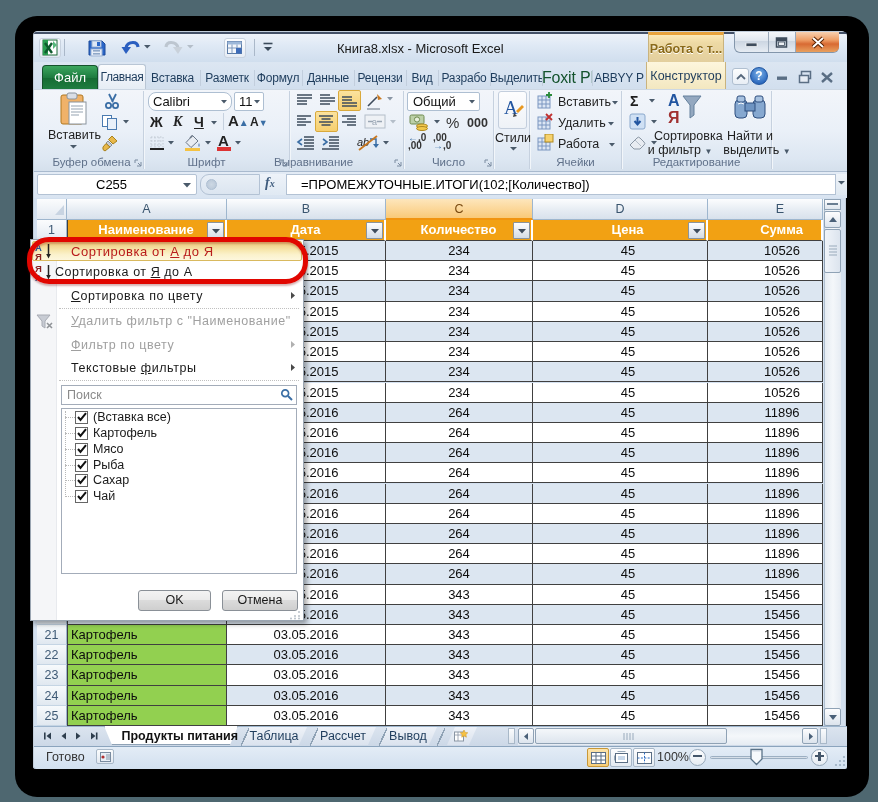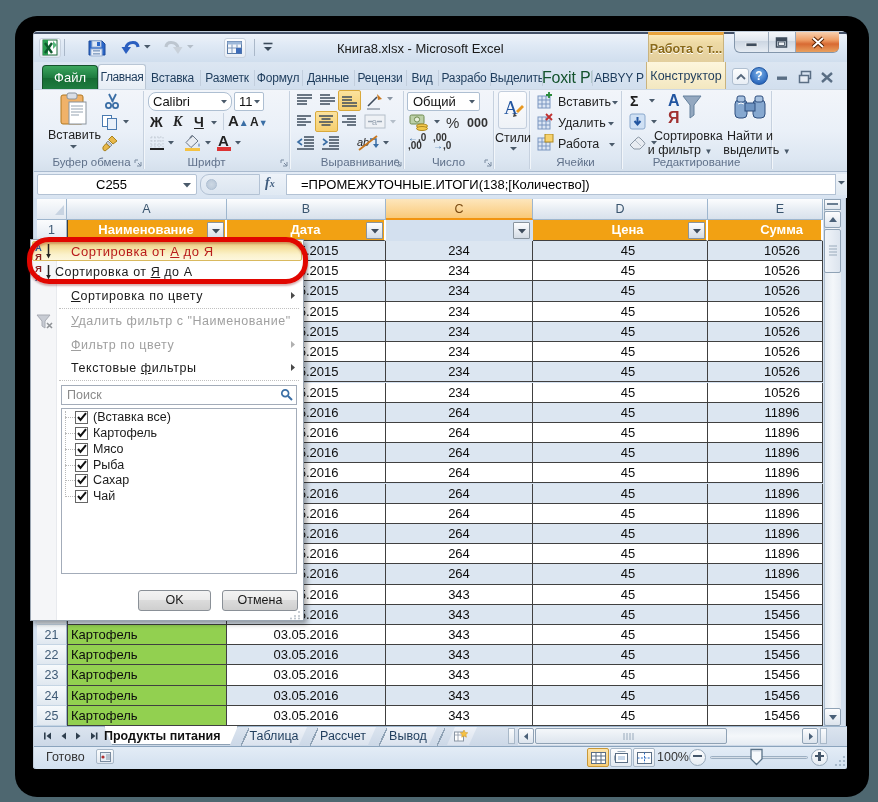--- a/index.html
+++ b/index.html
@@ -144,21 +144,21 @@
     <div class="abs" style="left:459px;top:59px;width:1px;height:78px;background:#c6d1df"></div>
     <div class="abs" style="left:460px;top:59px;width:1px;height:78px;background:#f2f6fa"></div>
     <div class="abs" style="left:495px;top:59px;width:1px;height:78px;background:#c6d1df"></div>
     <div class="abs" style="left:496px;top:59px;width:1px;height:78px;background:#f2f6fa"></div>
     <div class="abs" style="left:587px;top:59px;width:1px;height:78px;background:#c6d1df"></div>
     <div class="abs" style="left:588px;top:59px;width:1px;height:78px;background:#f2f6fa"></div>
     <div class="abs" style="left:737px;top:59px;width:1px;height:78px;background:#c6d1df"></div>
     <div class="abs" style="left:738px;top:59px;width:1px;height:78px;background:#f2f6fa"></div>
     <div class="abs" style="left:6px;top:124px;width:103px;text-align:center;font-size:11.5px;color:#60718a">Буфер обмена</div>
     <div class="abs" style="left:110px;top:124px;width:125px;text-align:center;font-size:11.5px;color:#60718a">Шрифт</div>
-    <div class="abs" style="left:253px;top:124px;width:113px;text-align:right;font-size:11.5px;color:#60718a">Выравнивание</div>
+    <div class="abs" style="left:240px;top:124px;width:113px;text-align:left;font-size:11.5px;color:#60718a">Выравнивание</div>
     <div class="abs" style="left:370px;top:124px;width:89px;text-align:center;font-size:11.5px;color:#60718a">Число</div>
     <div class="abs" style="left:496px;top:124px;width:91px;text-align:center;font-size:11.5px;color:#60718a">Ячейки</div>
     <div class="abs" style="left:588px;top:124px;width:149px;text-align:center;font-size:11.5px;color:#60718a">Редактирование</div>
     <svg class="abs" style="left:100px;top:127px" width="8" height="8" viewBox="0 0 8 8">
       <path d="M1 1 h3 M1 1 v3 M3 7 h4 M7 7 v-4 M4 4 l3 3" stroke="#7a8ba0" stroke-width="1"></path>
     </svg>
     <svg class="abs" style="left:246px;top:127px" width="8" height="8" viewBox="0 0 8 8">
       <path d="M1 1 h3 M1 1 v3 M3 7 h4 M7 7 v-4 M4 4 l3 3" stroke="#7a8ba0" stroke-width="1"></path>
     </svg>
     <svg class="abs" style="left:360px;top:127px" width="8" height="8" viewBox="0 0 8 8">
@@ -395,38 +395,39 @@
 <div class="abs" style="left:3px;top:142px;width:160px;height:21px;background:#fff;border:1px solid #b3c2d4;border-radius:2px"></div>
 <div class="abs" style="left:62px;top:145px;font-size:13px;color:#000">C255</div>
 <svg class="abs" style="left:148px;top:150px" width="10" height="7" viewBox="0 0 10 7">
       <path d="M1 1 L5 5.6 L9 1 Z" fill="#4a5a6a"></path>
     </svg>
 <div class="abs" style="left:166px;top:142px;width:60px;height:21px;background:linear-gradient(#e9eff6,#dbe5f0);border:1px solid #b3c2d4;border-radius:9px 0 0 9px"></div>
 <div class="abs" style="left:172px;top:147px;width:11px;height:11px;border-radius:50%;background:radial-gradient(#cdd8e4,#b7c6d6);border:1px solid #aebfd2"></div>
 <div class="abs" style="left:226px;top:142px;width:26px;height:21px;background:linear-gradient(#eef3f9,#e0e9f3)"></div>
 <div class="abs" style="left:231px;top:143px;font-size:14px;font-style:italic;font-weight:bold;color:#3e5b7d;font-family:'Liberation Serif',serif">f<span style="font-size:10px">x</span></div>
 <div class="abs" style="left:252px;top:142px;width:550px;height:21px;background:#fff;border:1px solid #b3c2d4"></div>
-<div class="abs" style="left:267px;top:145px;font-size:13px;color:#000">=ПРОМЕЖУТОЧНЫЕ.ИТОГИ(138;[Количество])</div>
+<div class="abs" style="left:267px;top:145px;font-size:13px;color:#000">=ПРОМЕЖУТОЧНЫЕ.ИТОГИ(102;[Количество])</div>
 <div class="abs" style="left:802px;top:142px;width:11px;height:21px;background:linear-gradient(#eef3f8,#dfe8f1)"></div>
 <svg class="abs" style="left:803px;top:148px" width="9" height="7" viewBox="0 0 9 7">
       <path d="M1 1 L4.4 4.6 L8 1 Z" fill="#4a5a6a"></path>
     </svg>
 <div class="abs" style="left:3px;top:167px;width:788px;height:21px;background:linear-gradient(#fcfdfe,#e6ecf3 55%,#d8e1ec)"></div>
     <div class="abs" style="left:3px;top:167px;width:30px;height:21px;background:linear-gradient(#fbfcfd,#e2e9f1);border-right:1px solid #9eb6ce;border-bottom:1px solid #9eb6ce"></div>
     <svg class="abs" style="left:20px;top:172px" width="12" height="13" viewBox="0 0 12 13">
       <path d="M10 1 L10 11 L1 11 Z" fill="#c8d4e2"></path>
     </svg>
     <div class="abs" style="left:33px;top:167px;width:160px;height:21px;background:linear-gradient(#fcfdfe,#e6ecf3 55%,#d8e1ec);border-bottom:1px solid #9eb6ce;border-right:1px solid #9eb6ce;color:#39546e;font-size:12.5px;text-align:center;line-height:20px;">A</div>
     <div class="abs" style="left:193px;top:167px;width:159px;height:21px;background:linear-gradient(#fcfdfe,#e6ecf3 55%,#d8e1ec);border-bottom:1px solid #9eb6ce;border-right:1px solid #9eb6ce;color:#39546e;font-size:12.5px;text-align:center;line-height:20px;">B</div>
     <div class="abs" style="left:352px;top:167px;width:147px;height:21px;background:linear-gradient(#fde6bc,#fbd594 60%,#f9c978);border-bottom:2px solid #f19410;border-right:1px solid #9eb6ce;color:#7a4a10;font-size:12.5px;text-align:center;line-height:20px;">C</div>
     <div class="abs" style="left:499px;top:167px;width:175px;height:21px;background:linear-gradient(#fcfdfe,#e6ecf3 55%,#d8e1ec);border-bottom:1px solid #9eb6ce;border-right:1px solid #9eb6ce;color:#39546e;font-size:12.5px;text-align:center;line-height:20px;">D</div>
     <div class="abs" style="left:674px;top:167px;width:115px;height:21px;background:linear-gradient(#fcfdfe,#e6ecf3 55%,#d8e1ec);border-bottom:1px solid #9eb6ce;border-right:1px solid #9eb6ce;color:#39546e;font-size:12.5px;text-align:center;line-height:20px;padding-left:30px;">E</div>
     <div class="abs" style="left:3px;top:188px;width:30px;height:21px;background:linear-gradient(#fbfcfd,#e2e9f1);border-right:1px solid #9eb6ce;border-bottom:1px solid #b0c4d8;color:#3f5a75;font-size:12.5px;text-align:center;line-height:20px">1</div>
     <div class="abs" style="left:193px;top:188px;width:159px;height:21px;background:#f2a113;border-right:2px solid #fff;border-bottom:1px solid #404040;color:#fff;font-weight:bold;font-size:13px;text-align:center;line-height:20px;">Дата</div>
     <div class="abs" style="left:33px;top:188px;width:160px;height:21px;background:#f2a113;border-right:2px solid #fff;border-bottom:1px solid #404040;color:#fff;font-weight:bold;font-size:13px;text-align:center;line-height:20px;">Наименование</div>
+    <div class="abs" style="left:352px;top:188px;width:147px;height:21px;background:#f2a113;border-right:2px solid #fff;border-bottom:1px solid #404040;color:#fff;font-weight:bold;font-size:13px;text-align:center;line-height:20px;">Количество</div>
     <div class="abs" style="left:499px;top:188px;width:175px;height:21px;background:#f2a113;border-right:2px solid #fff;border-bottom:1px solid #404040;color:#fff;font-weight:bold;font-size:13px;text-align:center;line-height:20px;padding-left:16px;">Цена</div>
     <div class="abs" style="left:674px;top:188px;width:115px;height:21px;background:#f2a113;border-right:2px solid #fff;border-bottom:1px solid #404040;color:#fff;font-weight:bold;font-size:13px;text-align:center;line-height:20px;padding-left:34px;">Сумма</div>
     <div class="abs" style="left:173px;top:190px;width:17px;height:17px;background:linear-gradient(#fdfdfe,#e4e9ef 60%,#d4dce5);border:1px solid #89949e;border-radius:1px"></div>
 <svg class="abs" style="left:177px;top:196px" width="10" height="7" viewBox="0 0 10 7">
       <path d="M1 1 L5 5.6 L9 1 Z" fill="#3e4c5c"></path>
     </svg>
     <div class="abs" style="left:332px;top:190px;width:17px;height:17px;background:linear-gradient(#fdfdfe,#e4e9ef 60%,#d4dce5);border:1px solid #89949e;border-radius:1px"></div>
 <svg class="abs" style="left:336px;top:196px" width="10" height="7" viewBox="0 0 10 7">
       <path d="M1 1 L5 5.6 L9 1 Z" fill="#3e4c5c"></path>
     </svg>
@@ -606,21 +607,21 @@
     <svg class="abs" style="left:22px;top:697px" width="14" height="14" viewBox="0 0 14 14">
       <path d="M10 3.5 L5.5 7 L10 10.5 Z" fill="#2e3e4e"></path>
     </svg>
     <svg class="abs" style="left:37px;top:697px" width="14" height="14" viewBox="0 0 14 14">
       <path d="M5 3.5 L9.5 7 L5 10.5 Z" fill="#2e3e4e"></path>
     </svg>
     <svg class="abs" style="left:52px;top:697px" width="14" height="14" viewBox="0 0 14 14">
       <path d="M5 3.5 L9.5 7 L5 10.5 Z M9.9 3.5 h1.6 v7 h-1.6 Z" fill="#2e3e4e"></path>
     </svg>
 <div class="abs" style="left:70px;top:694px;width:134px;height:19px;background:#fff;border:1px solid #8fa2b5;border-top:0;clip-path:polygon(0 0,100% 0,94% 100%,6% 100%);"></div>
-<div class="abs" style="left:70px;top:697px;width:134px;text-align:left;font-size:12.5px;font-weight:bold;color:#111">Продукты питания</div>
+<div class="abs" style="left:70px;top:697px;width:134px;text-align:right;font-size:12.5px;font-weight:bold;color:#111">Продукты питания</div>
 <div class="abs" style="left:207px;top:695px;width:66px;height:18px;background:linear-gradient(#eef2f8,#dbe3ee);clip-path:polygon(8px 0,100% 0,calc(100% - 8px) 100%,0 100%)"></div>
 <div class="abs" style="left:207px;top:696px;width:8px;height:18px;background:linear-gradient(115deg,transparent 45%,#8fa2b5 45%,#8fa2b5 55%,transparent 55%)"></div>
 <div class="abs" style="left:207px;top:697px;width:66px;text-align:center;font-size:12.5px;color:#1e3c5c">Таблица</div>
     <div class="abs" style="left:276px;top:695px;width:66px;height:18px;background:linear-gradient(#eef2f8,#dbe3ee);clip-path:polygon(8px 0,100% 0,calc(100% - 8px) 100%,0 100%)"></div>
 <div class="abs" style="left:276px;top:696px;width:8px;height:18px;background:linear-gradient(115deg,transparent 45%,#8fa2b5 45%,#8fa2b5 55%,transparent 55%)"></div>
 <div class="abs" style="left:276px;top:697px;width:66px;text-align:center;font-size:12.5px;color:#1e3c5c">Рассчет</div>
     <div class="abs" style="left:345px;top:695px;width:58px;height:18px;background:linear-gradient(#eef2f8,#dbe3ee);clip-path:polygon(8px 0,100% 0,calc(100% - 8px) 100%,0 100%)"></div>
 <div class="abs" style="left:345px;top:696px;width:8px;height:18px;background:linear-gradient(115deg,transparent 45%,#8fa2b5 45%,#8fa2b5 55%,transparent 55%)"></div>
 <div class="abs" style="left:345px;top:697px;width:58px;text-align:center;font-size:12.5px;color:#1e3c5c">Вывод</div>
 <div class="abs" style="left:403px;top:696px;width:8px;height:18px;background:linear-gradient(115deg,transparent 45%,#8fa2b5 45%,#8fa2b5 55%,transparent 55%)"></div>

